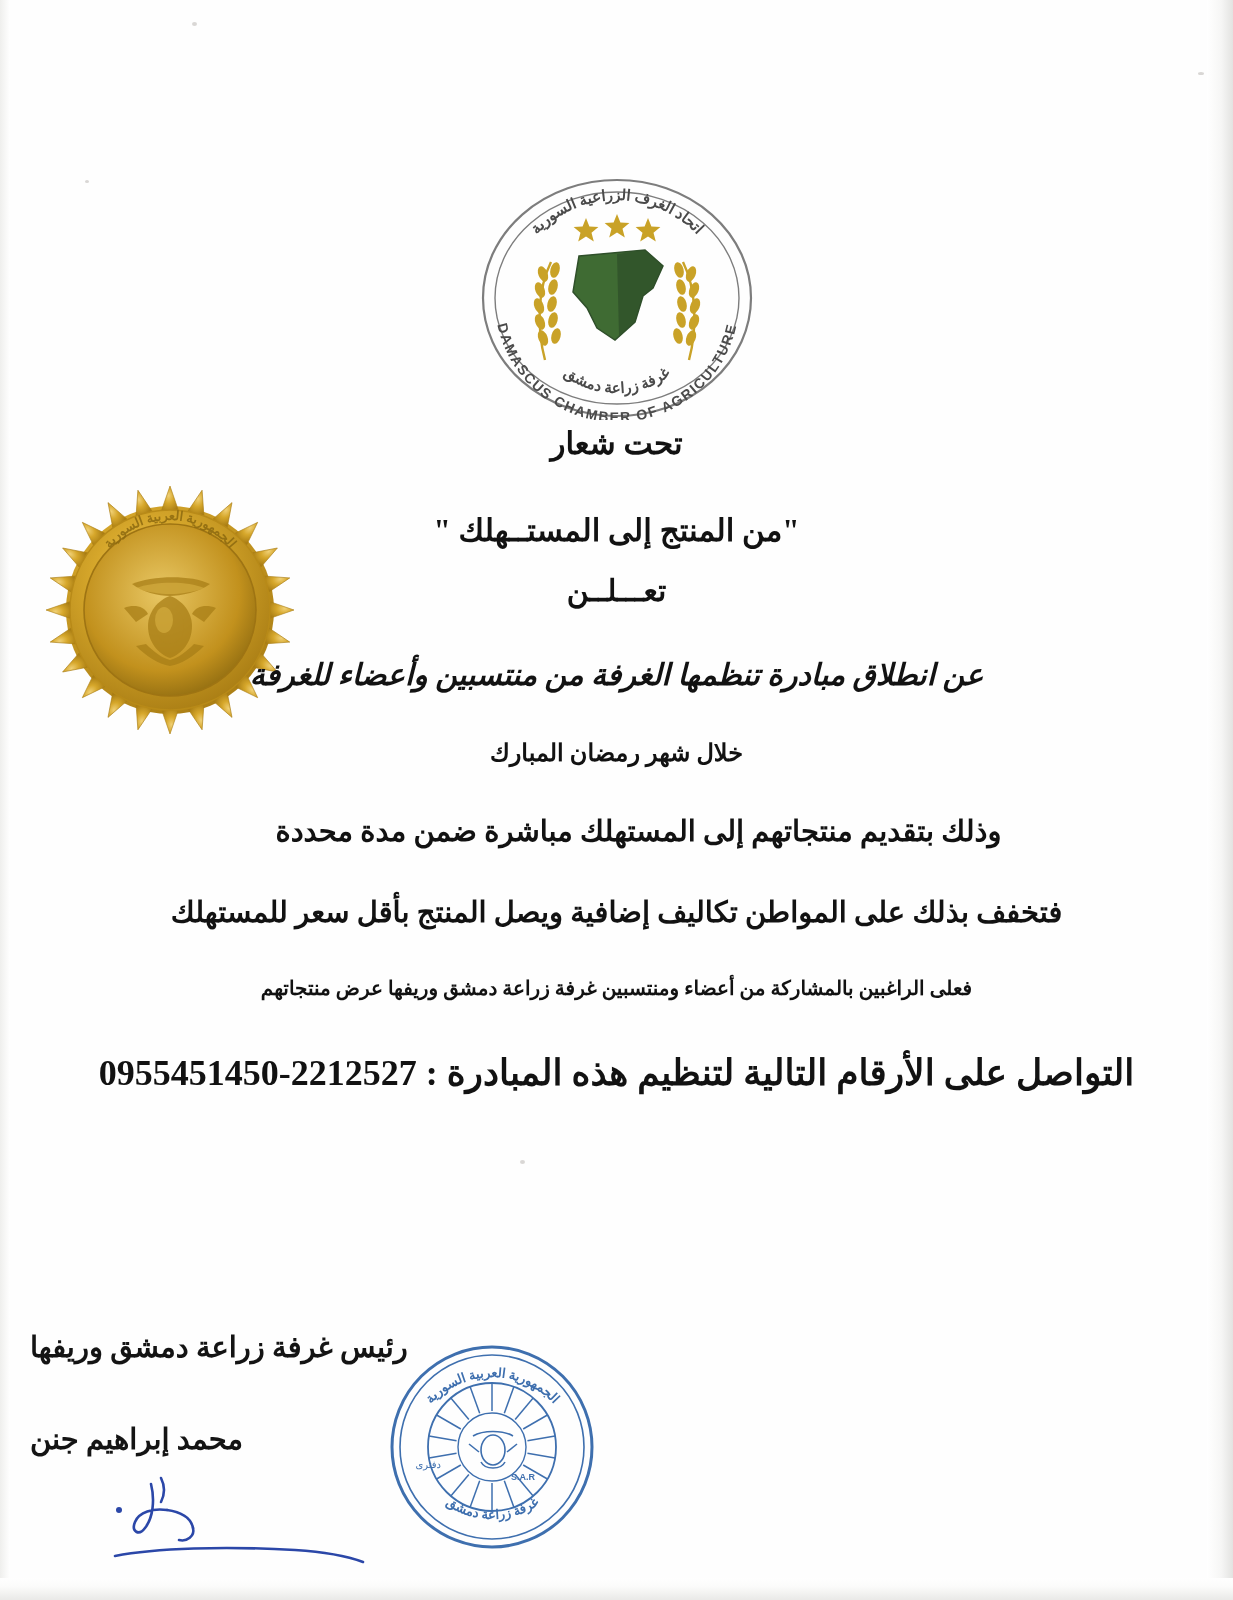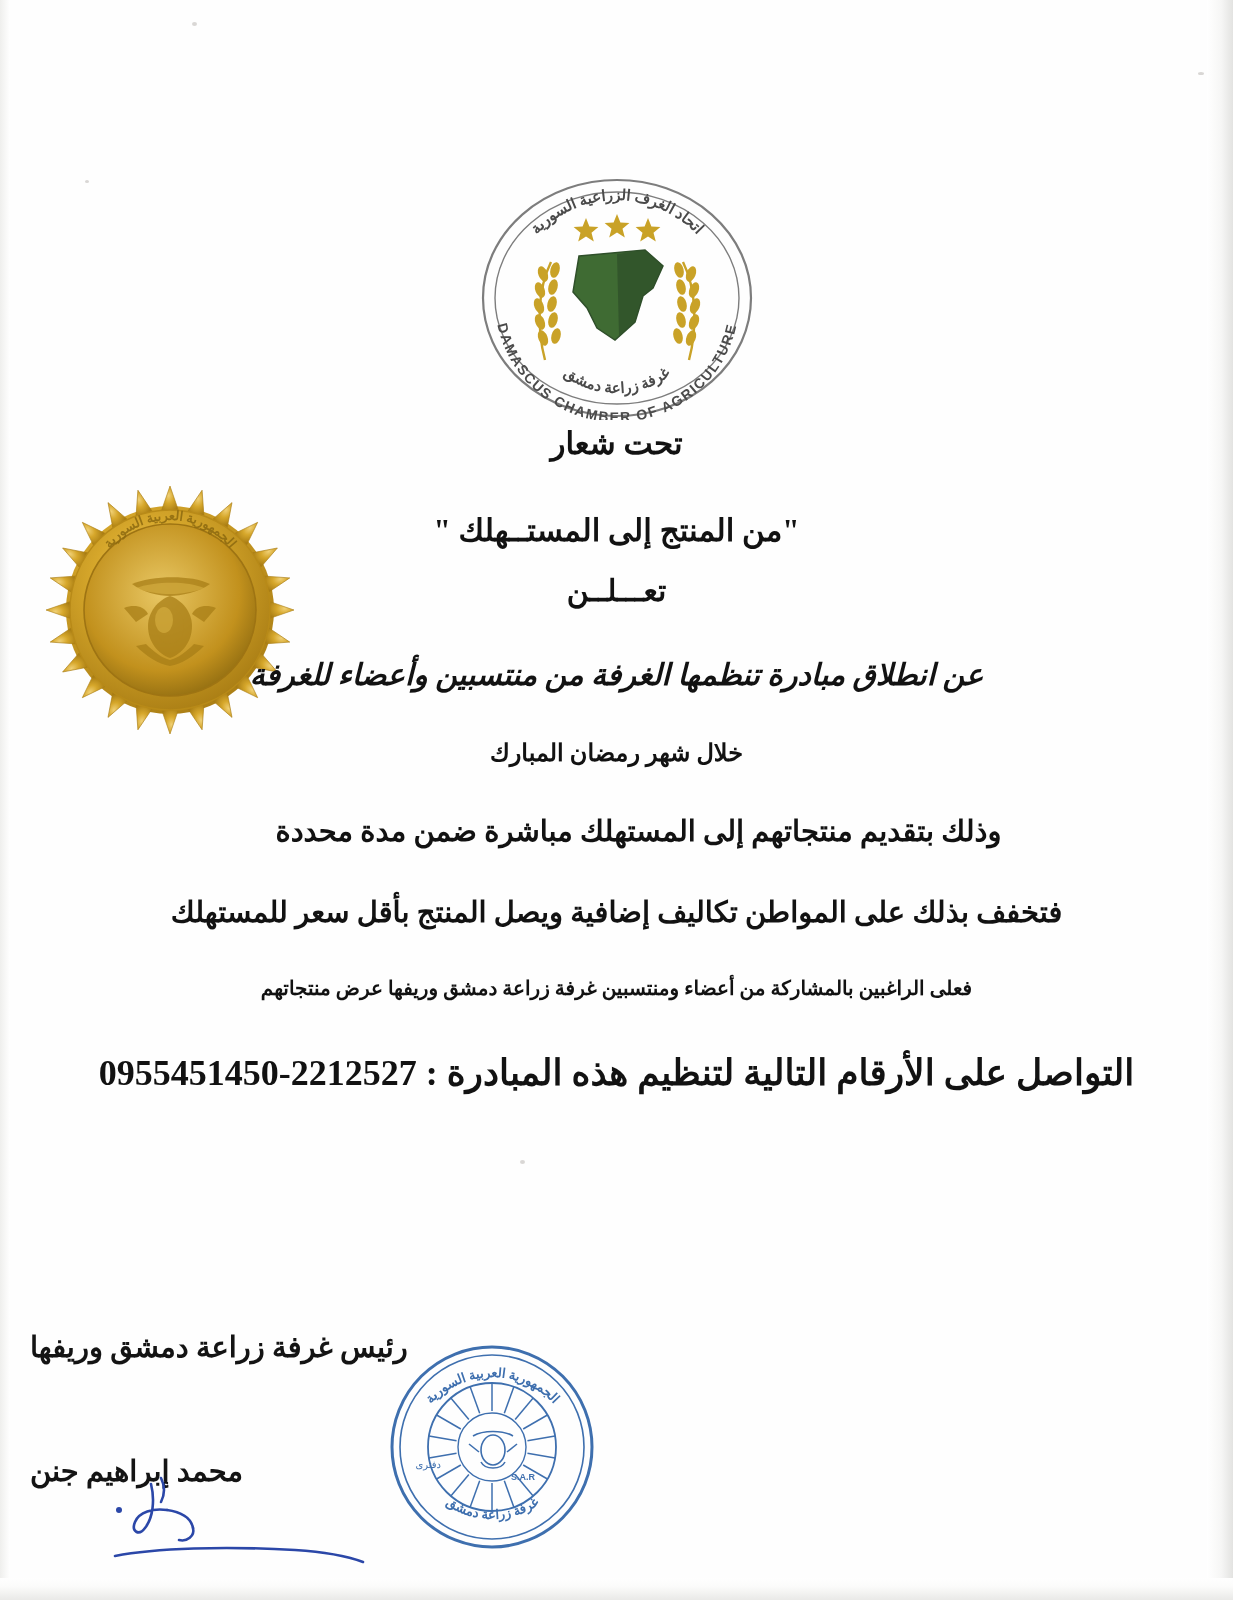--- a/index.html
+++ b/index.html
@@ -131,21 +131,21 @@
   }
   .sign-title {
     font-size: 29px;
     font-weight: bold;
     color: #141414;
   }
   .sign-name {
     font-size: 29px;
     font-weight: bold;
     color: #141414;
-    margin-top: 90px;
+    margin-top: 58px;
   }
 </style>
 </head>
 <body>
 
 <div class="page">
 
   <div class="scan-edge-left"></div>
   <div class="scan-edge-right"></div>
   <div class="scan-edge-bottom"></div>

